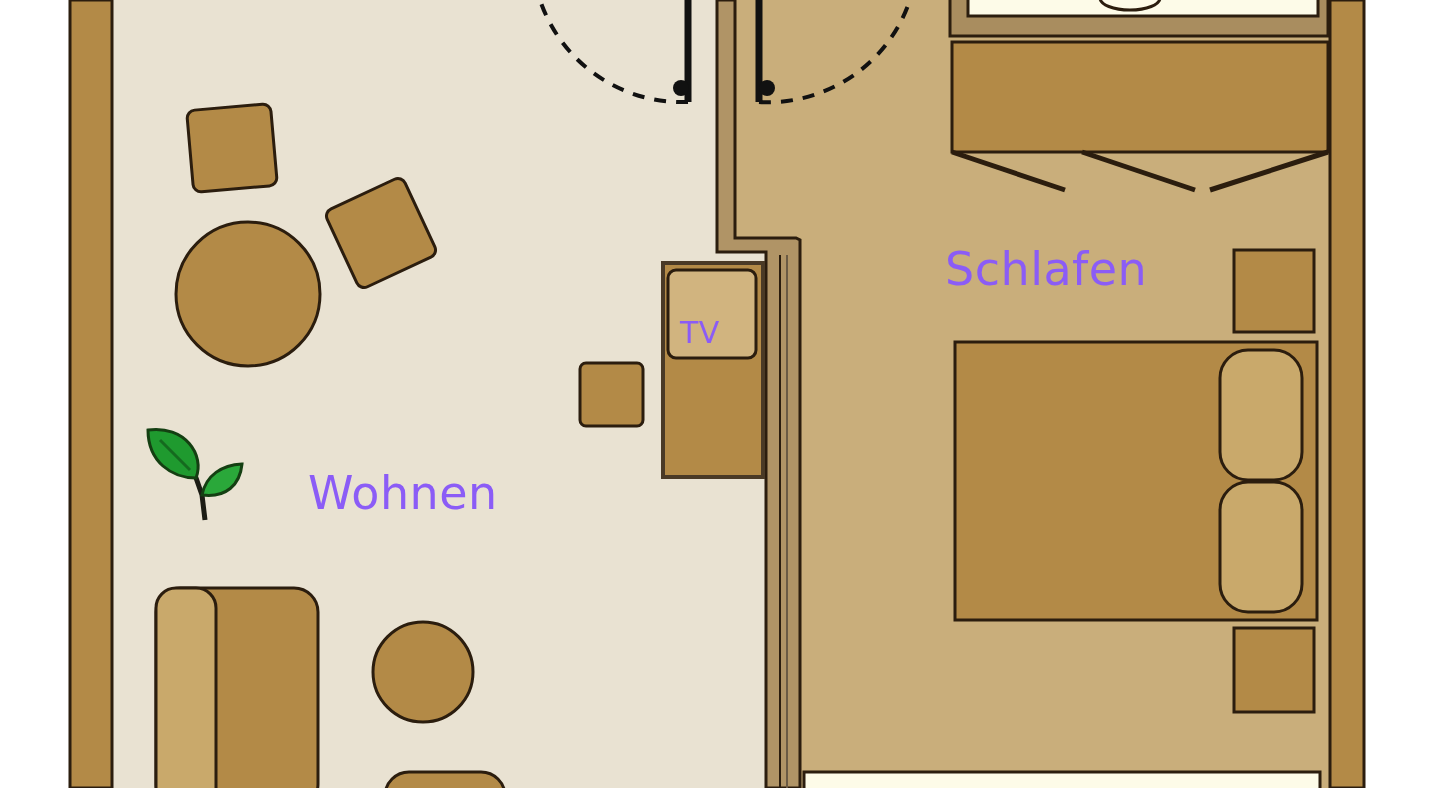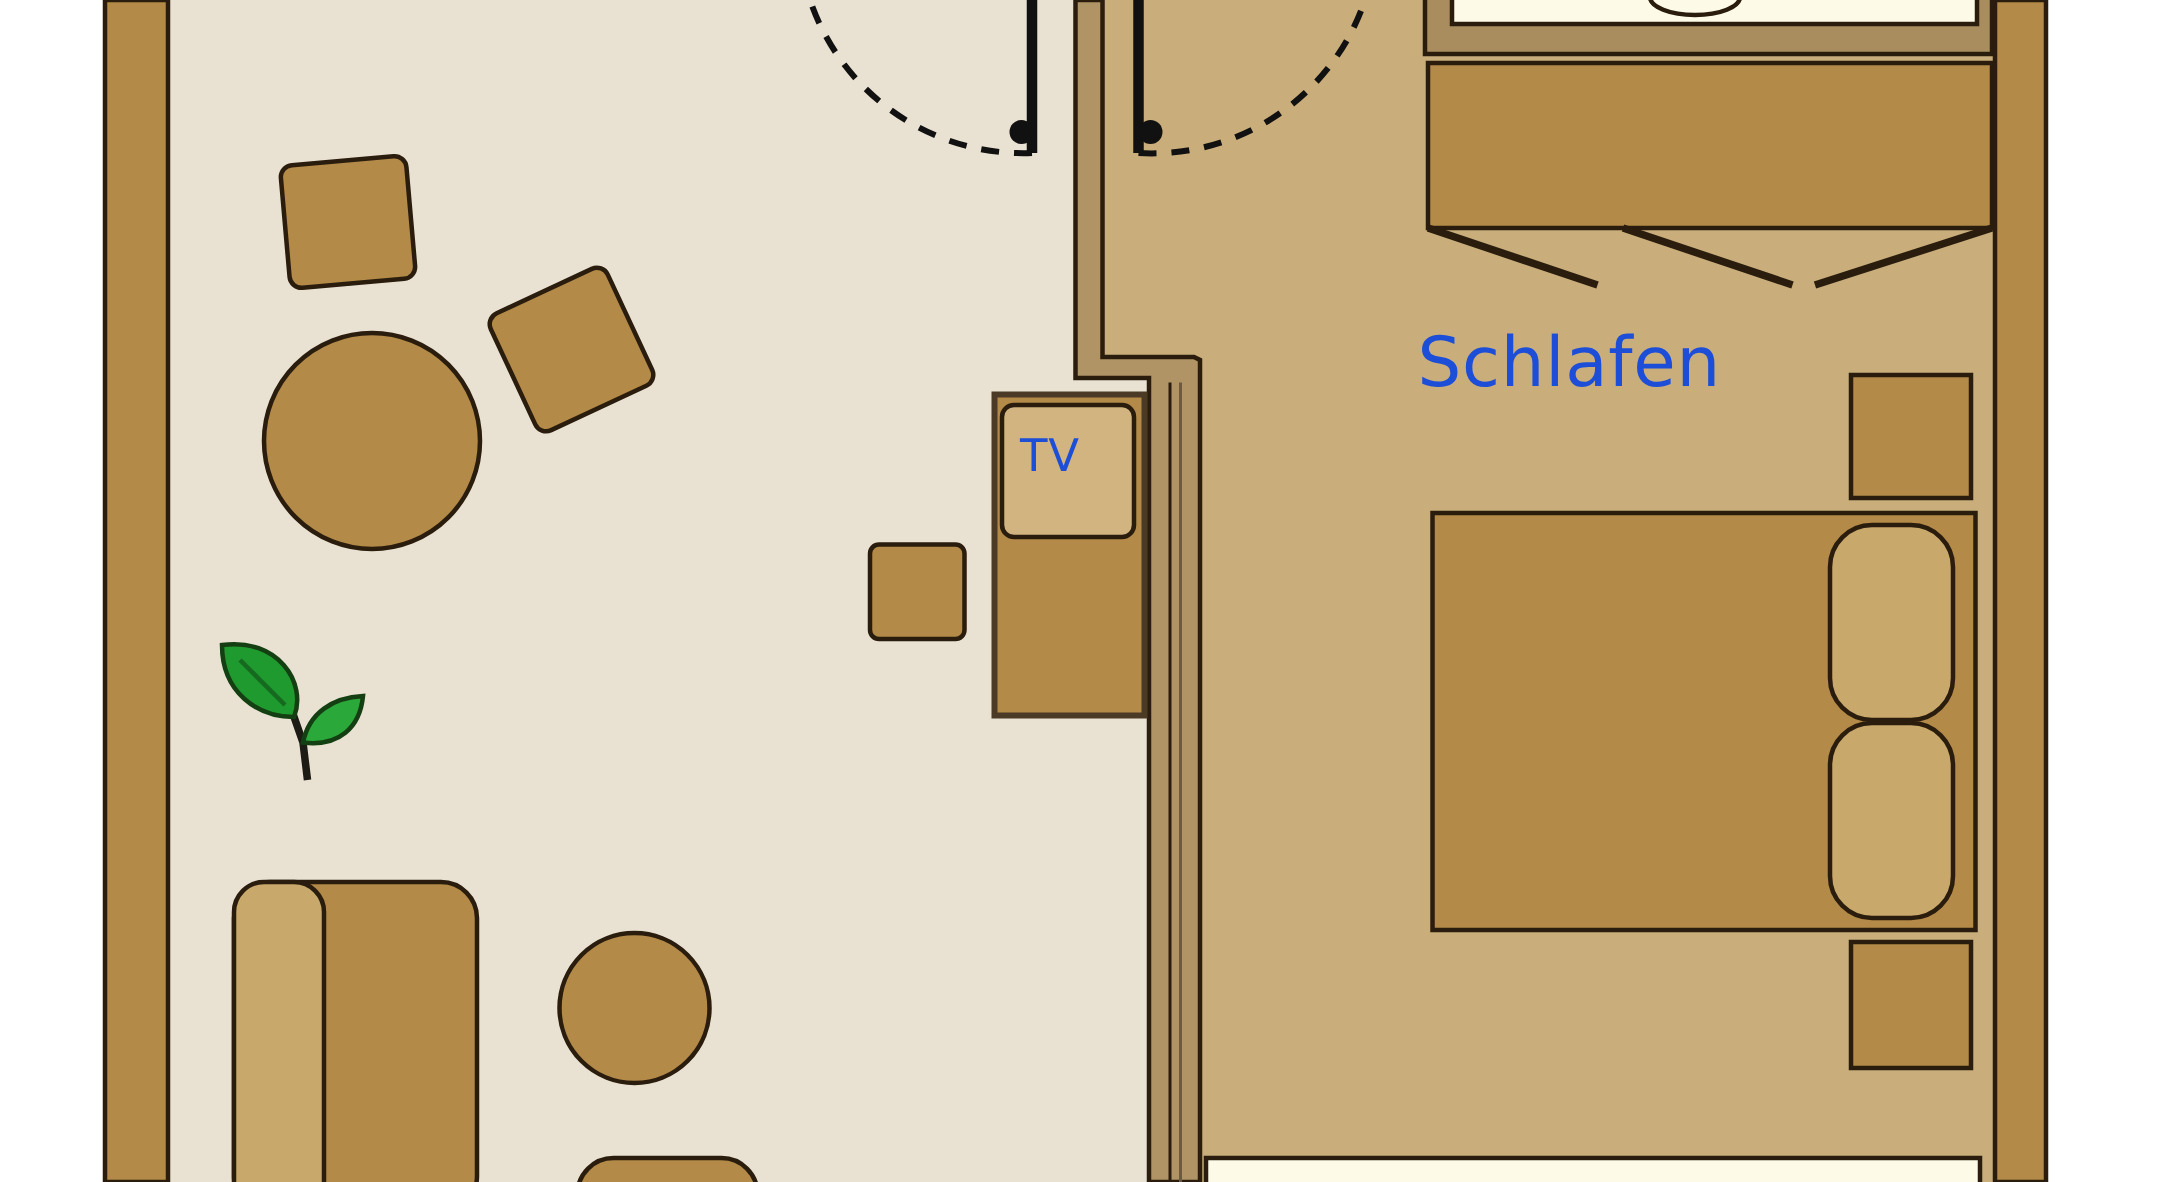--- a/index.html
+++ b/index.html
@@ -2,22 +2,22 @@
 <html><head>
   <meta charset="utf-8">
   <style>
     html, body { margin: 0; padding: 0; }
     body {
       width: 1440px; height: 788px; overflow: hidden; position: relative;
       background: #ffffff;
       font-family: "DejaVu Sans", "Liberation Sans", sans-serif;
     }
     .label {
-      position: absolute; color: #1d4ed8; font-size: 46px; line-height: 1;
-      letter-spacing: 0.5px; white-space: nowrap;
+      position: absolute; color: #8b5cf6; font-size: 46px; line-height: 1;
+      letter-spacing: 0.5px; white-space: nowrap; margin-top: 28px;
     }
     svg { position: absolute; left: 0; top: 0; }
   </style>
 </head>
 <body>
 
 <div id="plan" style="position:absolute;left:0;top:0;width:1440px;height:788px;">
 
   <svg width="1440" height="788" viewBox="0 0 1440 788">
 
@@ -76,16 +76,17 @@
     <rect x="385" y="772" width="120" height="60" rx="24" ry="24" fill="#b38a47" stroke="#2b1d0e" stroke-width="3"></rect>
 
     <g>
       <path d="M205,520 L202,495 L195,475" stroke="#1c1c14" stroke-width="5" fill="none"></path>
       <path d="M148,430 C185,425 205,455 196,478 C172,478 148,462 148,430 Z" fill="#1f9a2f" stroke="#143f12" stroke-width="3"></path>
       <path d="M202,495 C206,475 222,465 242,464 C240,485 226,498 202,495 Z" fill="#2aa83a" stroke="#143f12" stroke-width="3"></path>
       <path d="M160,440 L190,470" stroke="#156a1f" stroke-width="3"></path>
     </g>
   </svg>
 
+  <div class="label" style="left:308px;top:442px;">Wohnen</div>
   <div class="label" style="left:945px;top:218px;">Schlafen</div>
 
   <div class="label" style="left:680px;top:290px;font-size:30px;">TV</div>
 </div>
 
 </body></html>

